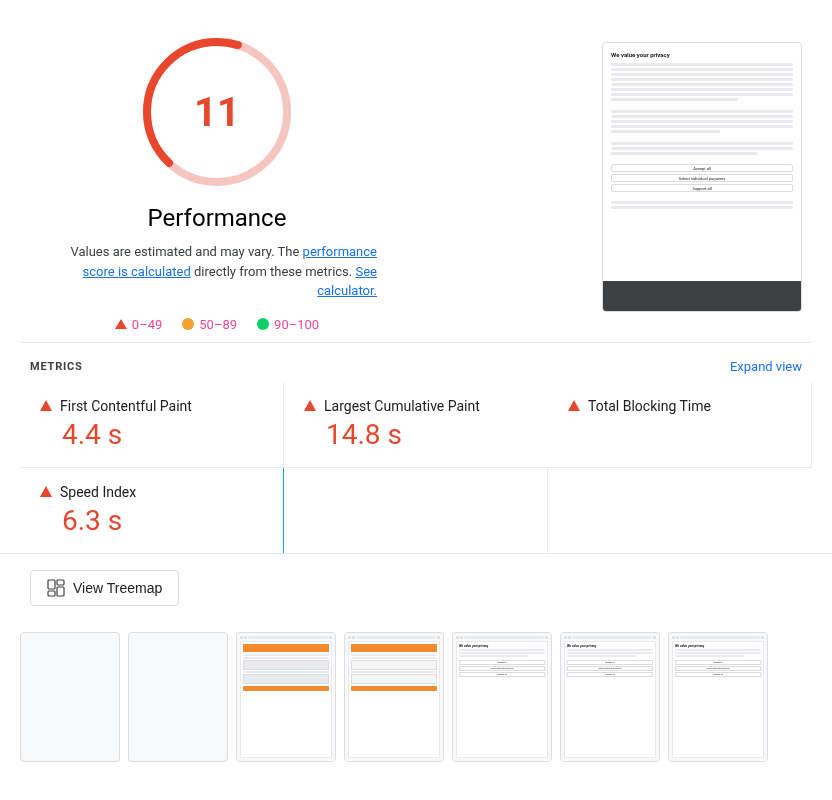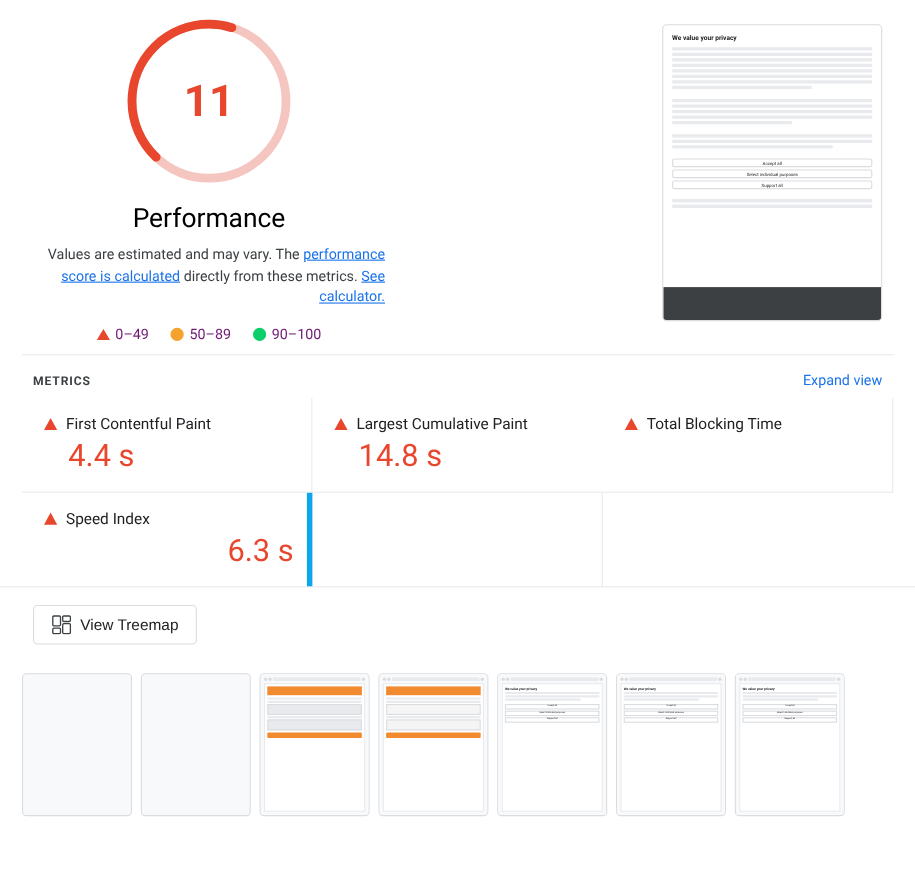--- a/index.html
+++ b/index.html
@@ -9,22 +9,23 @@
       color: #202124;
       font-size: 14px;
       width: 832px;
       min-height: 800px;
       overflow-x: hidden;
     }
 
     
     .top-section {
       display: flex;
-      padding: 12px 30px 10px 30px;
+      padding: 32px 30px 10px 30px;
       align-items: flex-start;
+      margin-left: 27px;
     }
 
     .score-area {
       display: flex;
       flex-direction: column;
       align-items: center;
       min-width: 260px;
     }
 
     .gauge-container {
@@ -68,21 +69,21 @@
     .perf-description a {
       color: #1a73e8;
       text-decoration: underline;
     }
 
     .legend {
       display: flex;
       gap: 20px;
       align-items: center;
       font-size: 13px;
-      color: #701a75;
+      color: #ec4899;
       margin-top: 4px;
     }
 
     .legend-item {
       display: flex;
       align-items: center;
       gap: 5px;
     }
 
     .legend-triangle {
@@ -408,21 +409,21 @@
   </div>
 
   <div class="metric-cell">
     <div class="metric-header">
       <div class="red-triangle"></div>
       <span class="metric-name">Total Blocking Time</span>
     </div>
   </div>
 
 
-  <div class="metric-cell" style="border-bottom:none; border-right:5px solid #0ea5e9;text-align:right;">
+  <div class="metric-cell" style="border-bottom:none; border-right:1px solid #0ea5e9;">
     <div class="metric-header">
       <div class="red-triangle"></div>
       <span class="metric-name">Speed Index</span>
     </div>
     <div class="metric-value">6.3 s</div>
   </div>
 
   <div class="metric-cell" style="border-bottom:none;"></div>
 
 </div>

